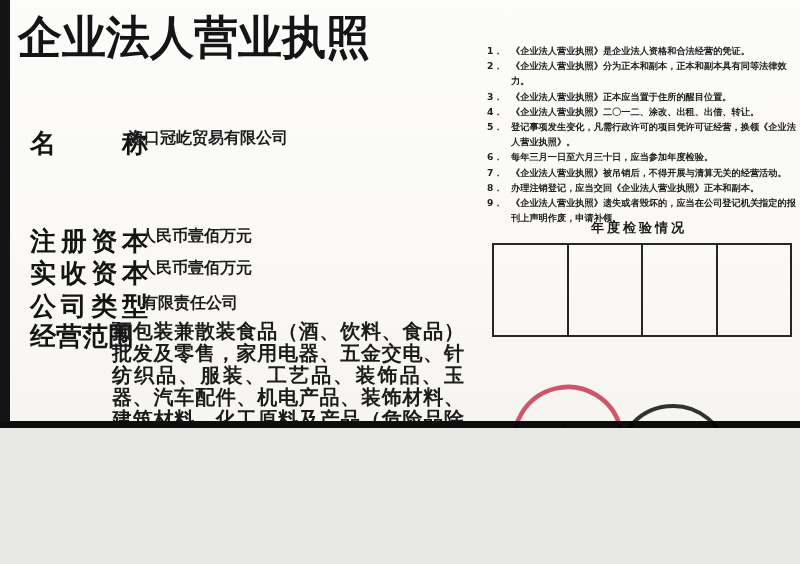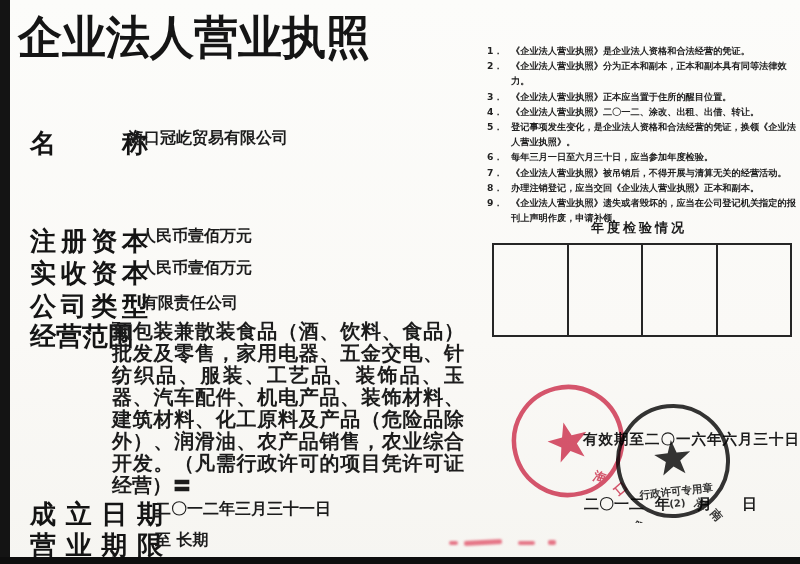--- a/index.html
+++ b/index.html
@@ -1,17 +1,17 @@
 <!DOCTYPE html>
 <html><head>
 <meta charset="utf-8">
 <style>
   html,body{margin:0;padding:0;}
   body{font-family:"DejaVu Sans","Liberation Sans",sans-serif;background:#e8e8e4;}
-  .page{position:relative;width:800px;height:564px;overflow:hidden;
+  .page{position:relative;width:800px;height:428px;overflow:hidden;
         background:linear-gradient(180deg,#fcfcfa 0%,#faf9f6 60%,#f6f5f1 100%);color:#1c1c1c;}
   
   .strip-left{position:absolute;left:0;top:0;width:10px;height:100%;background:#141414;}
   .strip-bottom{position:absolute;left:0;bottom:0;width:100%;height:7px;background:#0e0e0e;}
 
   
   .title{position:absolute;left:18px;top:8px;width:370px;font-size:44px;font-weight:900;
          letter-spacing:0px;color:#151515;transform:scaleY(1.04);white-space:nowrap;}
   .subtitle{position:absolute;left:150px;top:64px;font-weight:800;white-space:nowrap;}
   .sub-prefix{font-size:21px;}
@@ -120,21 +120,21 @@
     <div class="nitem">
         <span class="nnum">3．</span>
         <span class="ntxt">《企业法人营业执照》正本应当置于住所的醒目位置。</span>
       </div>
     <div class="nitem">
         <span class="nnum">4．</span>
         <span class="ntxt">《企业法人营业执照》二〇一二、涂改、出租、出借、转让。</span>
       </div>
     <div class="nitem">
         <span class="nnum">5．</span>
-        <span class="ntxt">登记事项发生变化，是企业法人资格和合法经营的凭证，换领《企业法人营业执照》。</span>
+        <span class="ntxt">登记事项发生变化，凡需行政许可的项目凭许可证经营，换领《企业法人营业执照》。</span>
       </div>
     <div class="nitem">
         <span class="nnum">6．</span>
         <span class="ntxt">每年三月一日至六月三十日，应当参加年度检验。</span>
       </div>
     <div class="nitem">
         <span class="nnum">7．</span>
         <span class="ntxt">《企业法人营业执照》被吊销后，不得开展与清算无关的经营活动。</span>
       </div>
     <div class="nitem">

